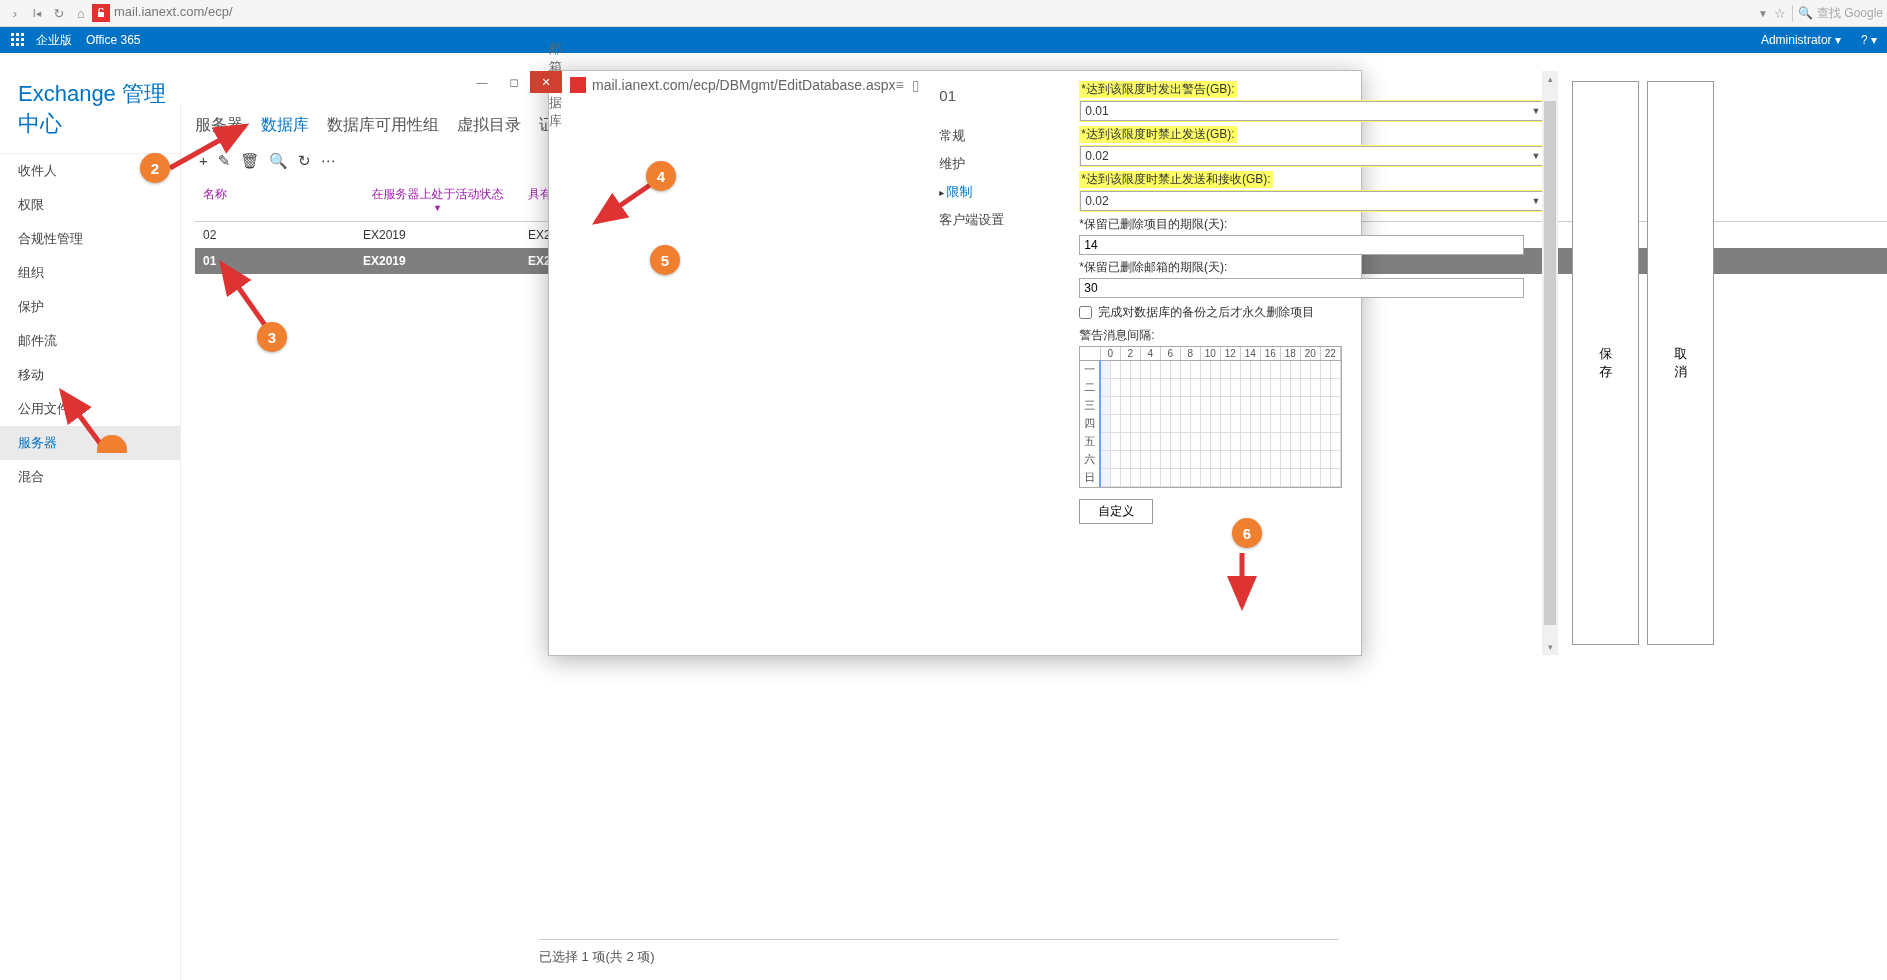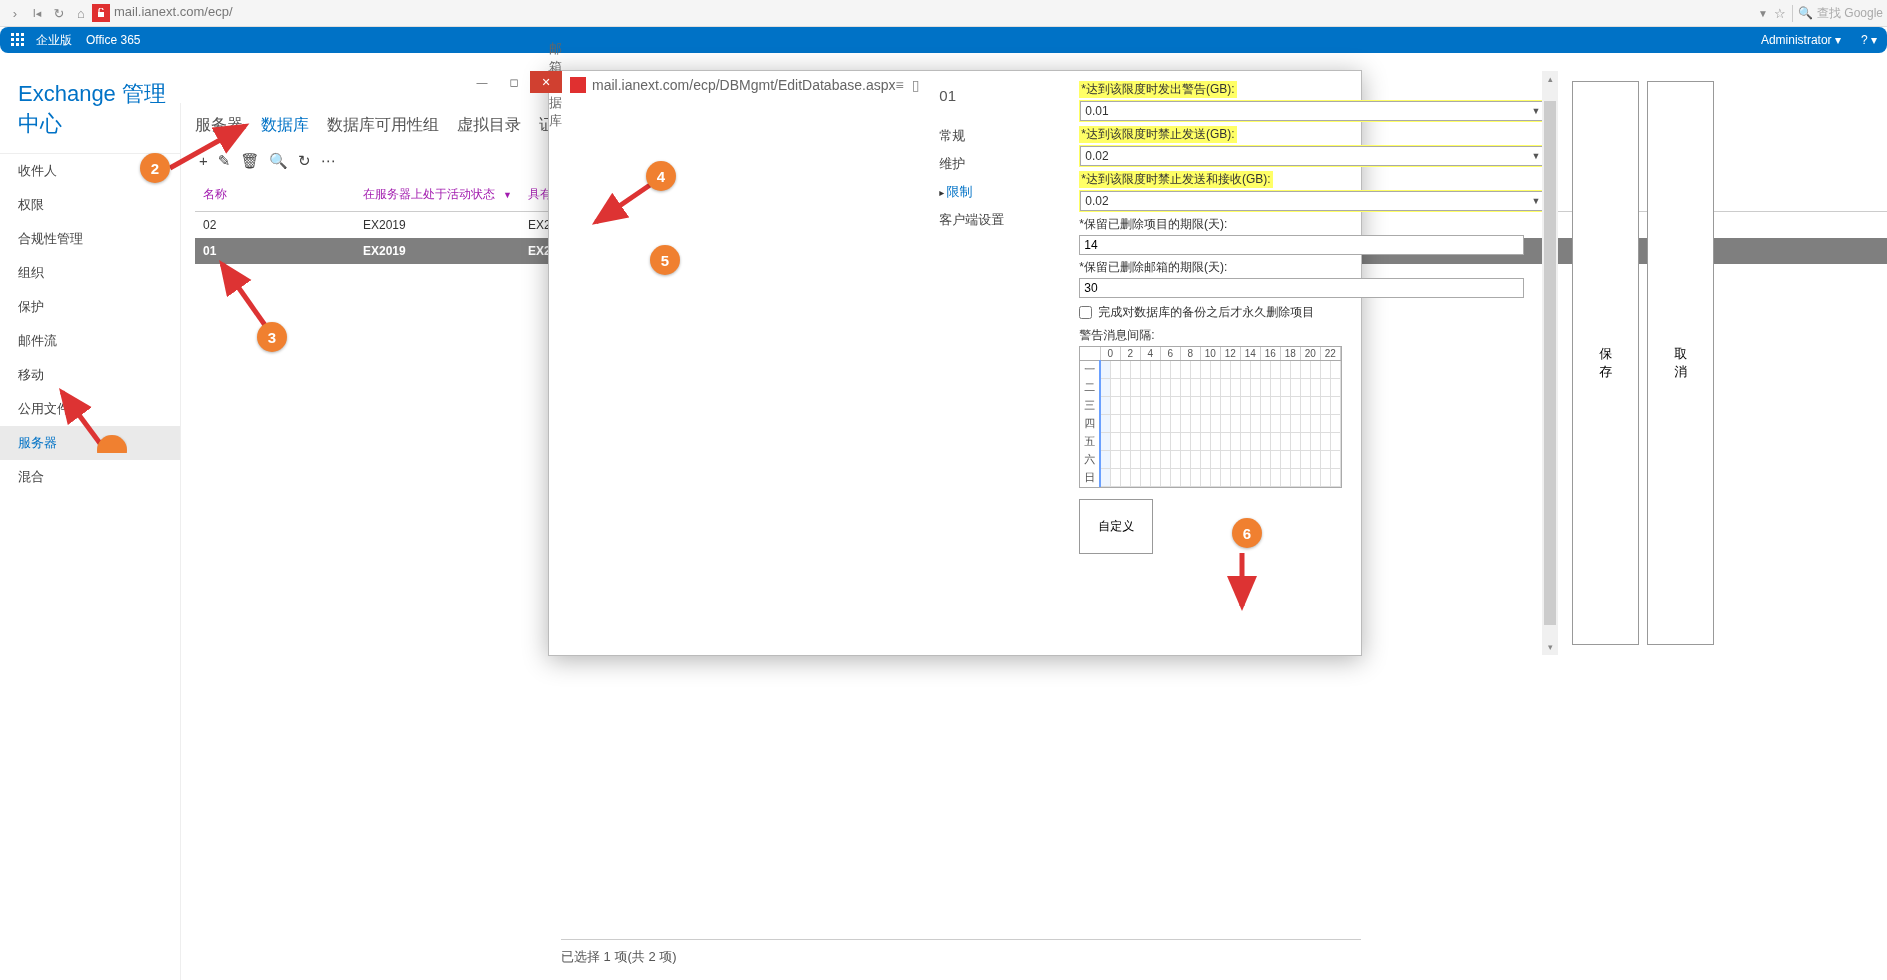--- a/index.html
+++ b/index.html
@@ -8,21 +8,21 @@
 
 .browser-bar { height: 27px; background: #f5f5f5; border-bottom: 1px solid #ddd; display: flex; align-items: center; padding: 0 4px; }
 .browser-btn { width: 22px; height: 22px; display: flex; align-items: center; justify-content: center; color: #888; cursor: pointer; }
 .url-box { flex: 0 0 auto; display: flex; align-items: flex-start; }
 .url-icon { width: 18px; height: 18px; background: #e03030; display: flex; align-items: center; justify-content: center; margin-right: 4px; }
 .url-text { color: #777; font-size: 13px; }
 .browser-right { margin-left: auto; display: flex; align-items: center; gap: 6px; color: #888; }
 .search-box { border-left: 1px solid #ccc; padding-left: 6px; color: #aaa; font-size: 12px; }
 
 
-.o365-header { height: 26px; background: #0072c6; color: #fff; display: flex; align-items: center; padding: 3px 10px; font-size: 12px; border-radius: 8px; }
+.o365-header { height: 26px; background: #0072c6; color: #fff; display: flex; align-items: center; padding: 3px 10px; font-size: 12px; }
 .o365-header .waffle { width: 16px; height: 16px; margin-right: 10px; }
 .o365-header .brand { margin-right: 14px; }
 .o365-header .right { margin-left: auto; display: flex; align-items: center; gap: 20px; }
 
 
 .page { display: flex; height: calc(100% - 53px); }
 .left-col { width: 180px; padding-top: 26px; }
 .page-title { color: #0072c6; font-size: 22px; font-weight: 300; padding: 0 0 14px 18px; }
 .nav { border-top: 1px solid #eee; }
 .nav-item { padding: 8px 18px; color: #444; cursor: pointer; }
@@ -38,24 +38,24 @@
 
 .grid-head { display: flex; border-bottom: 1px solid #ccc; padding: 4px 0; }
 .grid-head .col { padding: 4px 8px; color: #a21caf; font-size: 12px; }
 .grid-head .col1 { width: 160px; }
 .grid-head .col2 { width: 165px; display:flex; justify-content:space-between; align-items:center; }
 .grid-head .col3 { width: 120px; }
 .grid-row { display: flex; padding: 2px 0; font-size: 12px; }
 .grid-row .col { padding: 4px 8px; }
 .grid-row.selected { background: #7f7f7f; color: #fff; font-weight: bold; }
 .col1 { width: 160px; }
-.col2 { width: 165px; }
+.col2 { width: 165px; flex-direction: column; }
 .col3 { width: 120px; }
 
-.footer-status { position: absolute; bottom: 14px; left: 561px; color: #555; font-size: 13px; border-top:1px solid #ccc; padding-top:8px; width:800px; text-align:left;}
+.footer-status { position: absolute; bottom: 14px; left: 539px; color: #555; font-size: 13px; border-top:1px solid #ccc; padding-top:8px; width:800px; text-align:left;}
 
 
 .modal { position: absolute; left: 548px; top: 70px; width: 814px; height: 586px; background: #fff; border: 1px solid #bbb; box-shadow: 0 4px 24px rgba(0,0,0,0.3); display: flex; flex-direction: row; }
 .modal-title-bar { height: 28px; background: #fff; display: flex; align-items: center; justify-content: center; position: relative; color: #666; font-size: 13px; }
 .modal-win-btns { position: absolute; right: 0; top: 0; display: flex; }
 .modal-win-btns .wbtn { width: 32px; height: 22px; display: flex; align-items: center; justify-content: center; font-size: 11px; cursor: pointer; }
 .modal-win-btns .close { background: #d04030; color: #fff; }
 .modal-addr { height: 28px; display: flex; align-items: center; padding: 0 8px; color: #666; font-size: 14px; justify-content:space-between; }
 .modal-addr .left-side { display:flex; align-items:center; gap:6px;}
 .modal-addr .icon { width: 16px; height: 16px; background: #e03030; }
@@ -75,21 +75,21 @@
 .input-drop { width: 465px; border: 1px solid #aaa; padding: 2px 4px; font-size: 12px; height:20px; display:flex; justify-content:space-between; align-items:center; background:#fff;}
 .input-drop .caret { font-size:9px; color:#555;}
 .checkbox-row { display:flex; align-items:center; gap:6px; margin:6px 0; font-size:12px;}
 .schedule-label { font-size:12px; margin:4px 0 2px 0;}
 .schedule-grid { border:1px solid #aaa; display:inline-block; }
 .schedule-grid table { border-collapse: collapse; }
 .schedule-grid th { font-size:10px; font-weight:normal; padding:1px 3px; text-align:center; border-right:1px solid #ccc; border-bottom:1px solid #aaa; color:#555; width:20px;}
 .schedule-grid td.day-label { font-size:11px; padding:1px 4px; border-right:1px solid #aaa; text-align:center; color:#555;}
 .schedule-grid td.cell { width:10px; height:18px; border-right:1px solid #ddd; border-bottom:1px solid #ddd;}
 .schedule-grid td.cell.first { border-left:2px solid #6aa0ff; background:#eef5ff;}
-.custom-btn { margin-top:8px; padding:18px 18px; border:1px solid #999; background:#fff; cursor:pointer; font-size:12px;}
+.custom-btn { margin-top:8px; padding:3px 18px; border:1px solid #999; background:#fff; cursor:pointer; font-size:12px;}
 .modal-footer { padding: 10px 14px; display:flex; justify-content:flex-end; gap:8px; }
 .modal-footer button { padding: 4px 26px; border:1px solid #999; background:#fff; cursor:pointer; font-size:13px;}
 .modal-scroll { position:absolute; right:0; top:0; bottom:0; width:16px; background:#f0f0f0;}
 .modal-scroll .thumb { position:absolute; top:30px; bottom:30px; left:2px; right:2px; background:#ccc;}
 .modal-scroll .arr { position:absolute; left:0; right:0; height:16px; text-align:center; font-size:9px; color:#888; line-height:16px;}
 
 
 .arrow { position: absolute; pointer-events: none; }
 .badge { position: absolute; width: 30px; height: 30px; border-radius: 50%; background: #f08030; color: #fff; display: flex; align-items: center; justify-content: center; font-weight: bold; font-size: 15px; box-shadow: 0 1px 3px rgba(0,0,0,.3); pointer-events:none;}
 </style>

